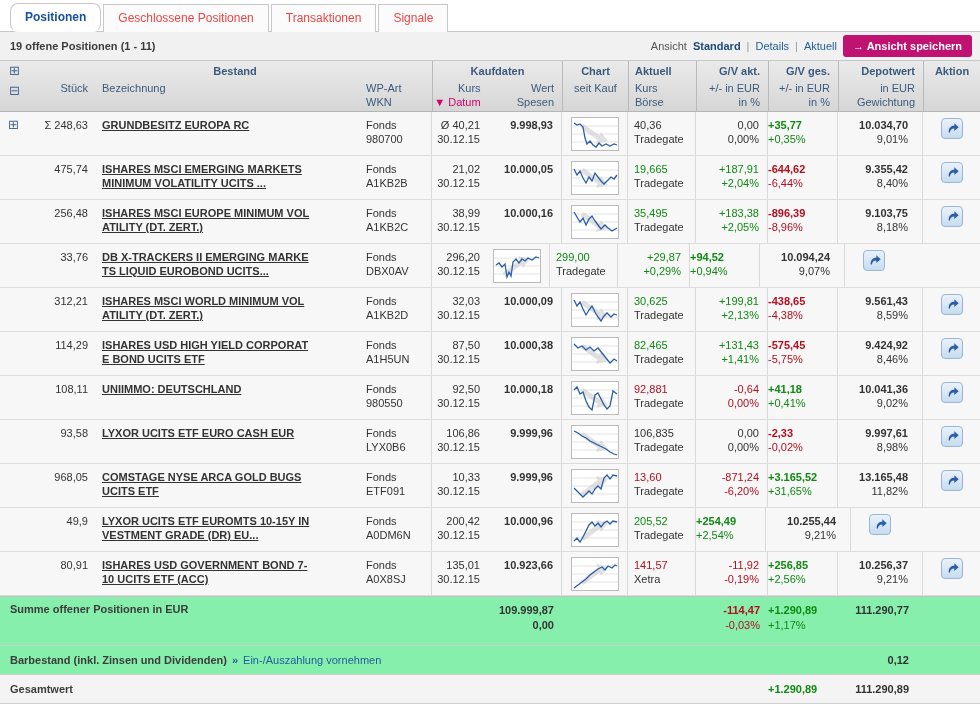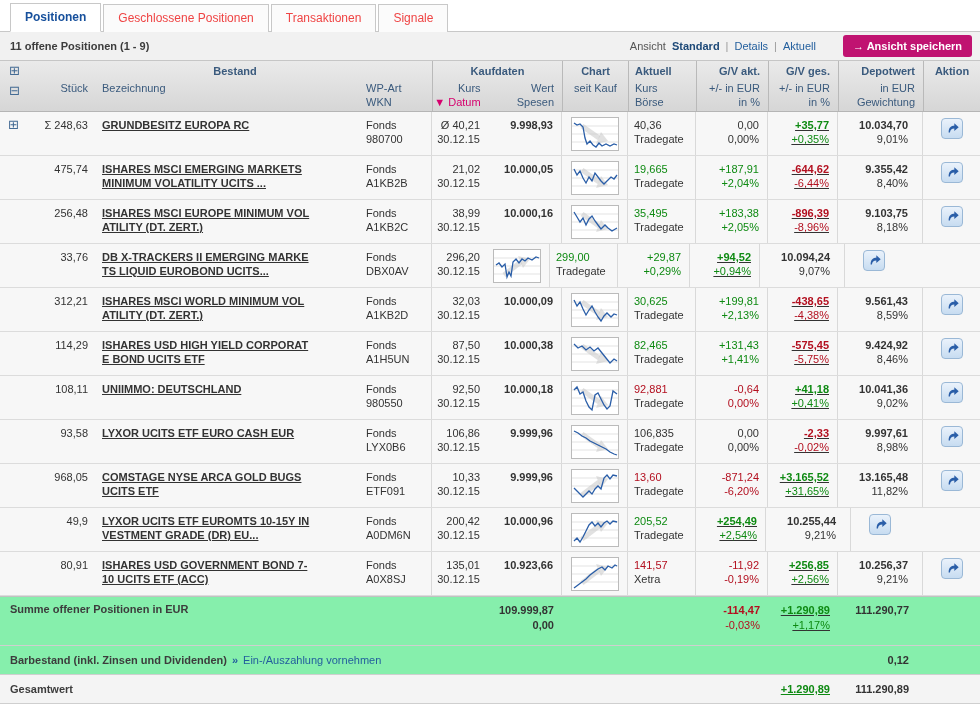--- a/index.html
+++ b/index.html
@@ -2,38 +2,38 @@
 <html><head>
 <meta charset="utf-8">
 <style>
   * { margin:0; padding:0; box-sizing:border-box; }
   body { font-family:"Liberation Sans", sans-serif; background:#fff; }
   #app { width:980px; height:704px; background:#fff; overflow:hidden; font-size:11px; color:#333; }
 
   
   .tabbar { height:32px; background:#fff; border-bottom:1px solid #c8c8c8; display:flex; align-items:flex-end; padding-left:10px; }
   .tab { border:1px solid #c8c8c8; border-bottom:none; background:#fbfbfb; padding:6px 14px 7px; margin-right:2px; font-size:12px; color:#ef4444; cursor:pointer; position:relative; top:1px; }
-  .tab.active { background:#fff; color:#17509c; font-weight:bold; border-bottom:1px solid #fff; }
+  .tab.active { background:#fff; color:#17509c; font-weight:bold; border-bottom:1px solid #fff;border-radius:8px; }
 
   
   .subbar { height:28px; background:#f1f1f1; display:flex; align-items:center; justify-content:space-between; padding:0 8px 0 10px; }
   .count { font-weight:bold; color:#3c3c3c; }
   .viewctl { display:flex; align-items:center; gap:6px; }
   .viewctl .lbl { color:#555; }
   .viewctl .sep { color:#999; }
   .viewlink { color:#225e9d; cursor:pointer; }
   .viewlink.active { color:#1c4877; font-weight:bold; }
-  .savebtn { background:#c01371; color:#fff; font-weight:bold; border:none; border-radius:3px; padding:5px 10px; font-size:11px; cursor:pointer; font-family:"Liberation Sans",sans-serif;margin-left:21px; }
+  .savebtn { background:#c01371; color:#fff; font-weight:bold; border:none; border-radius:3px; padding:5px 10px; font-size:11px; cursor:pointer; font-family:"Liberation Sans",sans-serif; }
 
   
   .c-exp{width:38px;} .c-stk{width:56px;text-align:right;padding-right:6px;}
   .c-name{width:268px;padding-left:8px;} .c-wp{width:70px;padding-left:4px;}
   .c-kurs{width:52px;text-align:right;padding-right:4px;} .c-wert{width:78px;text-align:right;padding-right:8px;}
   .c-chart{width:66px;text-align:center;} .c-akt{width:68px;padding-left:6px;}
-  .c-gva{width:72px;text-align:right;padding-right:8px;} .c-gvg{width:70px;text-align:right;padding-right:8px;text-decoration:underline;}
+  .c-gva{width:72px;text-align:right;padding-right:8px;} .c-gvg{width:70px;text-align:left;padding-right:8px;}
   .c-dep{width:85px;text-align:right;padding-right:14px;} .c-act{width:57px;text-align:center;}
 
   
   .thead { height:52px; background:linear-gradient(#eaeaea,#d6d6d6); border-top:1px solid #c6c6c6; border-bottom:1px solid #b5b5b5; display:flex; color:#3a5a7d; }
   .hgroup { padding-top:3px; }
   .hgroup + .hgroup { border-left:1px solid #b9b9b9; }
   .htitle { font-weight:bold; height:17px; line-height:15px; padding:0 8px; }
   .hsub { display:flex; }
   .hsubcell { line-height:14px; }
   .g-bestand{width:432px;} .g-kauf{width:130px;} .g-chart{width:66px;} .g-aktuell{width:68px;}
@@ -76,21 +76,21 @@
 <div id="app">
 
   <div class="tabbar">
     <div class="tab active">Positionen</div>
     <div class="tab">Geschlossene Positionen</div>
     <div class="tab">Transaktionen</div>
     <div class="tab">Signale</div>
   </div>
 
   <div class="subbar">
-    <span class="count">11 offene Positionen (1 - 9)</span>
+    <span class="count">19 offene Positionen (1 - 11)</span>
     <span class="viewctl">
       <span class="lbl">Ansicht</span>
       <span class="viewlink active">Standard</span>
       <span class="sep">|</span>
       <span class="viewlink">Details</span>
       <span class="sep">|</span>
       <span class="viewlink">Aktuell</span>
       <button class="savebtn"><span>→</span> <span>Ansicht speichern</span></button>
     </span>
   </div>

